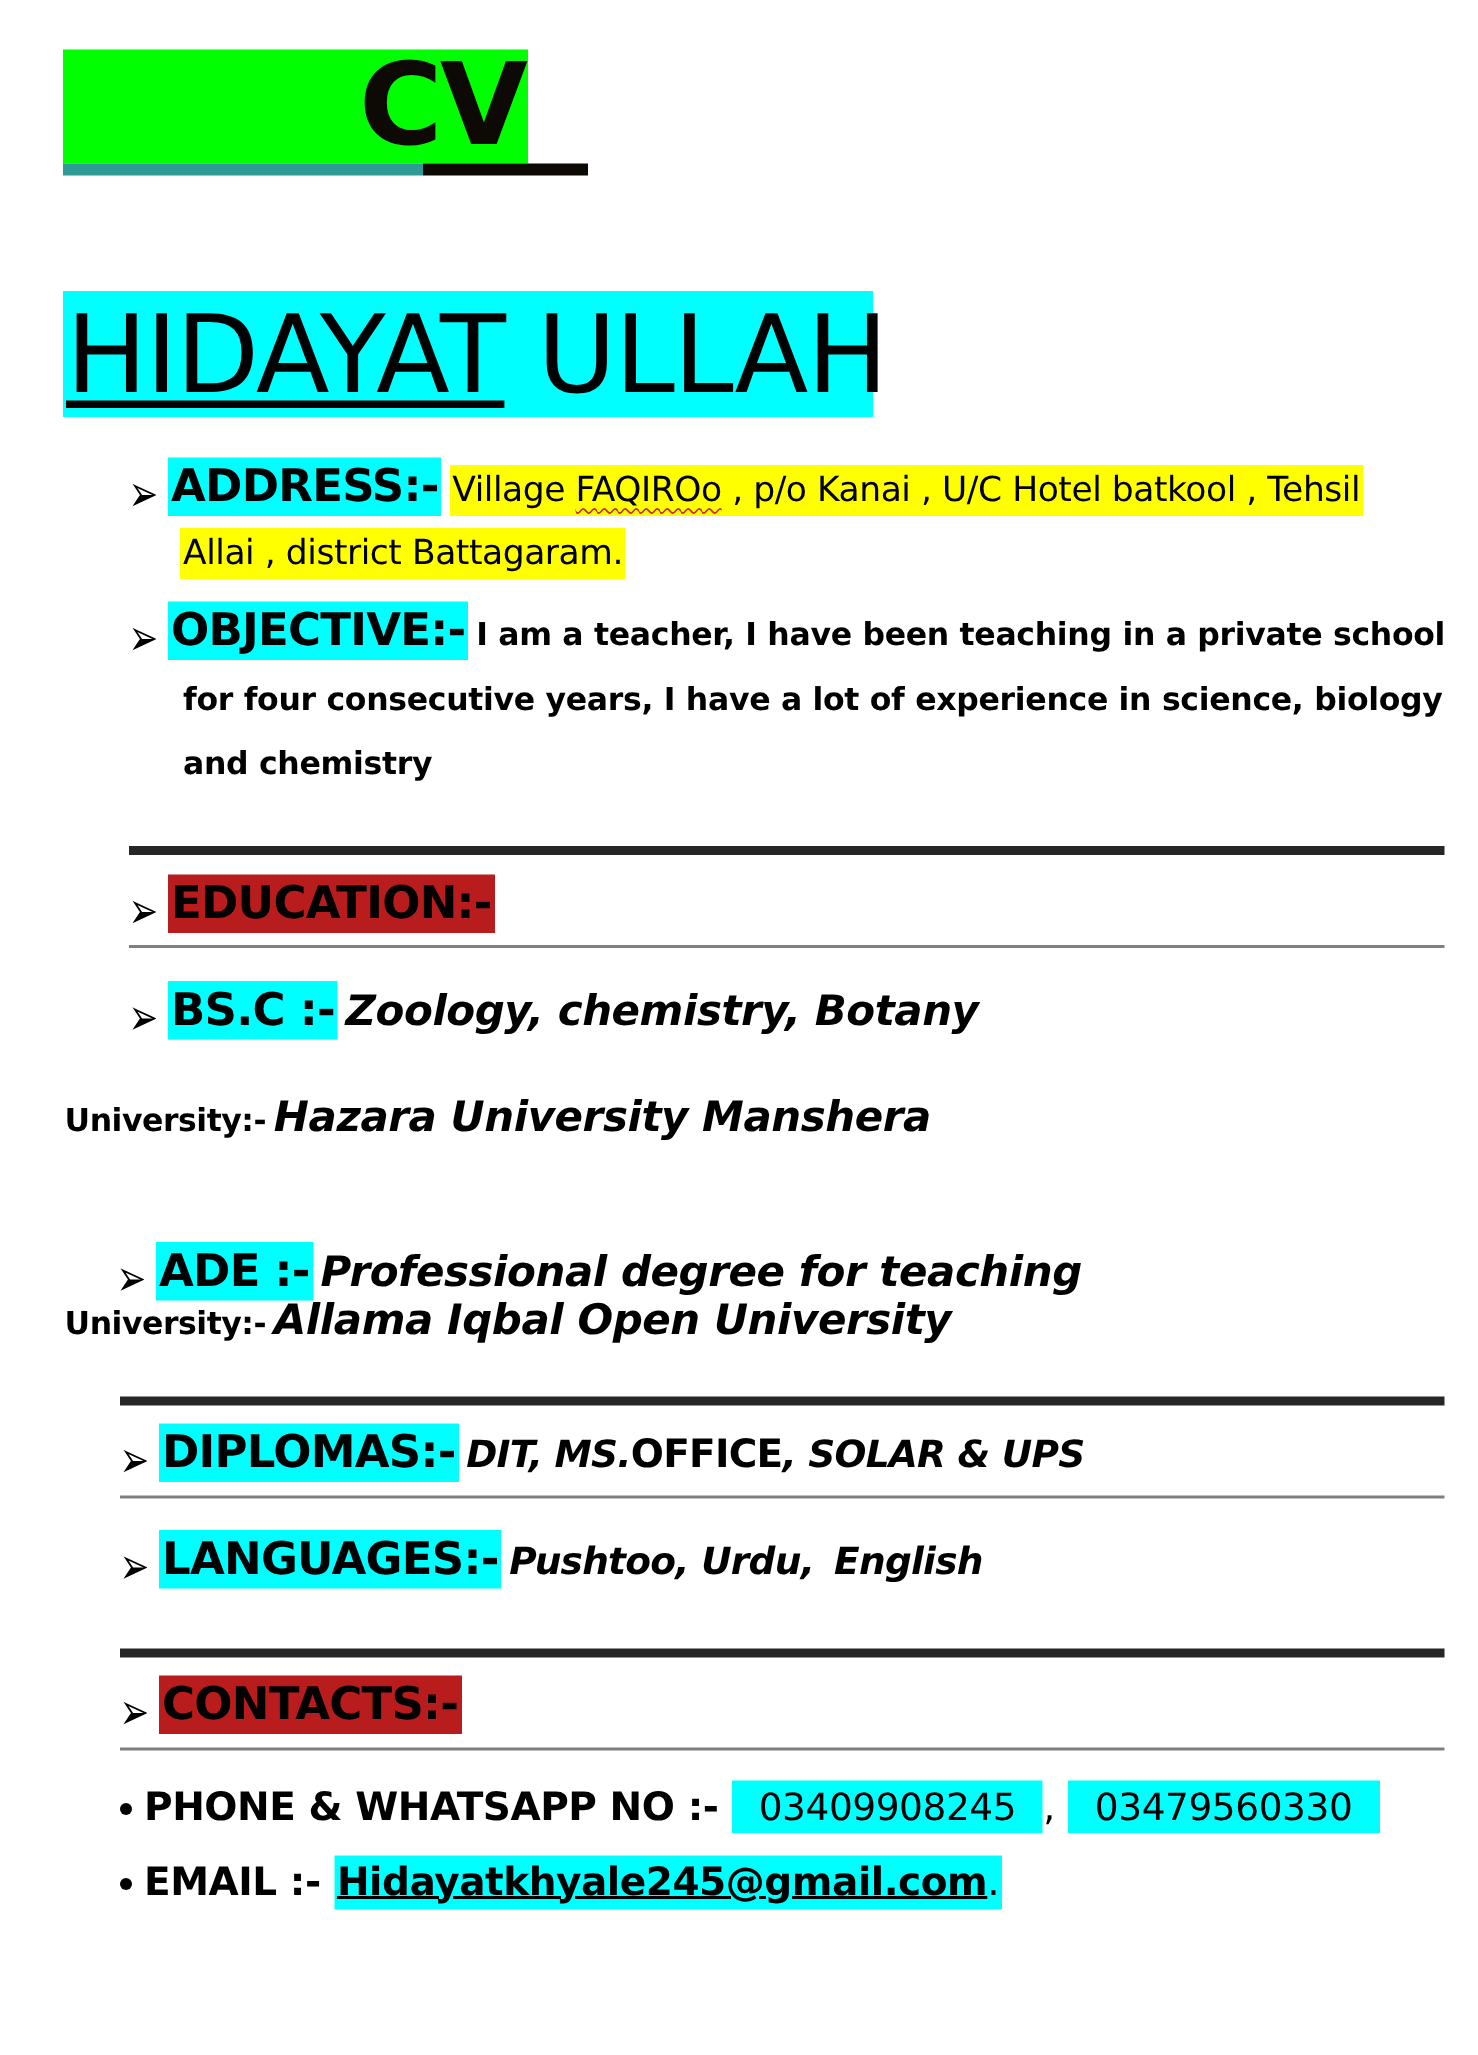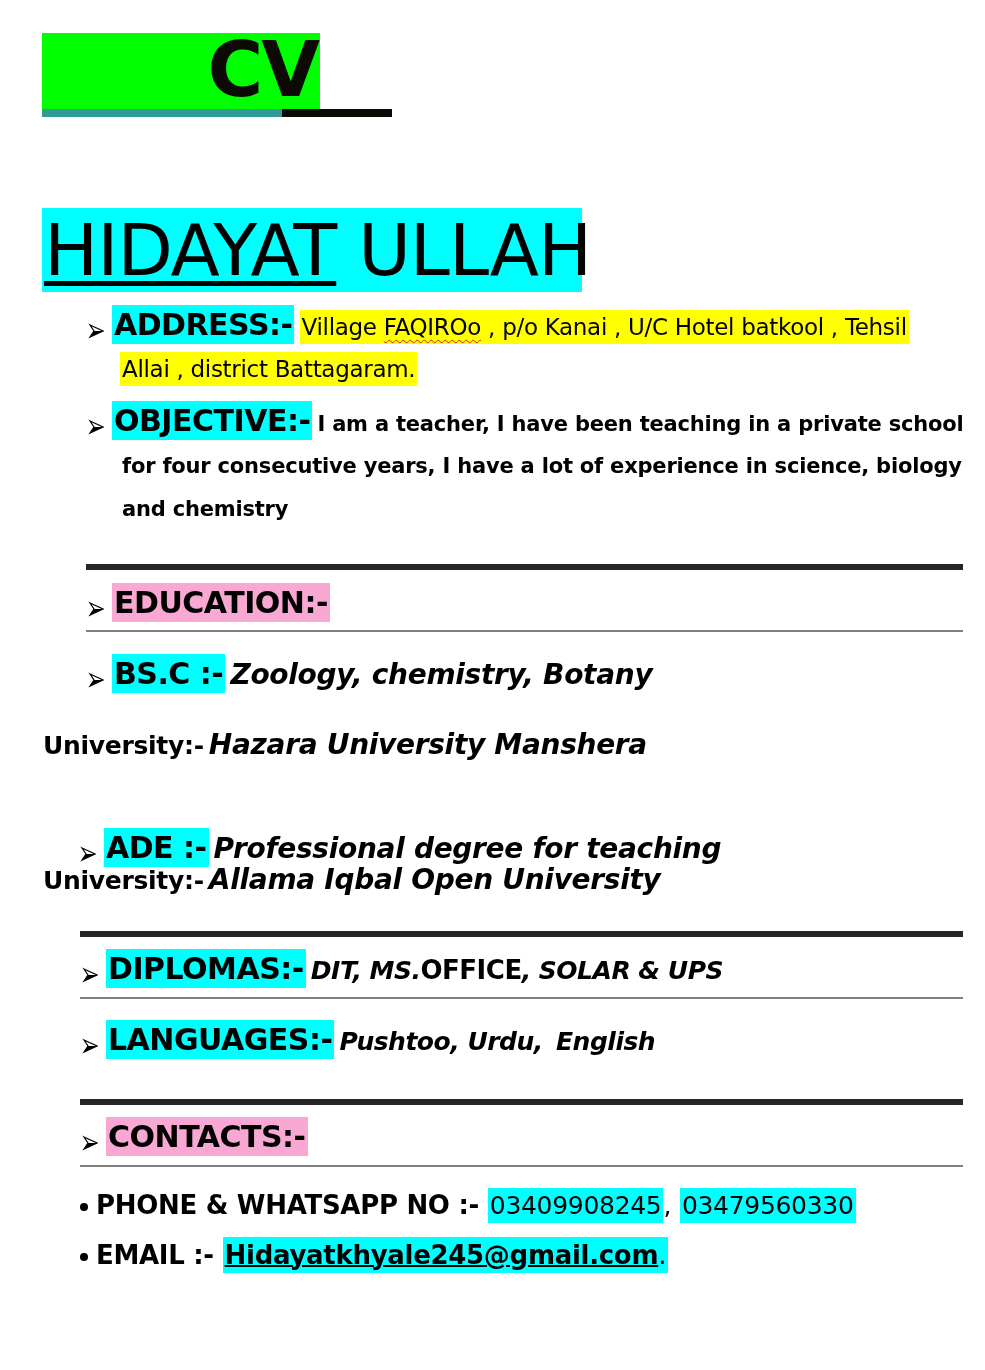--- a/index.html
+++ b/index.html
@@ -1,56 +1,56 @@
 <!DOCTYPE html>
 <html><head>
 <meta charset="utf-8">
 <style>
   html, body { margin: 0; padding: 0; background: #ffffff; }
   body { width: 985px; height: 1370px; position: relative; overflow: hidden;
          font-family: "DejaVu Sans", sans-serif; color: #000; }
   .abs { position: absolute; }
 
   
-  .cv-block { left: 42px; top: 33px; width: 278px; height: 76px; background: #00ff00; }
+  .cv-block { left: 42px; top: 33px; width: 310px; height: 76px; background: #00ff00; }
   .cv-text { position: absolute; right: 2px; top: -6px; font-size: 76px; font-weight: bold;
              letter-spacing: -2px; color: #0d0a05; line-height: 86px; }
   .cv-bar-teal { left: 42px; top: 109px; width: 240px; height: 8px; background: #2f9a96; }
   .cv-bar-black { left: 282px; top: 109px; width: 110px; height: 8px; background: #0d0a05; }
 
   
-  .name-block { left: 42px; top: 208px; width: 540px; height: 84px; background: #00ffff; }
+  .name-block { left: 42px; top: 194px; width: 540px; height: 84px; background: #00ffff; }
   .name-text { position: absolute; left: 2px; top: 2px; font-size: 72px; line-height: 80px;
                letter-spacing: -1px; white-space: nowrap; }
   .name-first { text-decoration: underline; text-decoration-thickness: 5px; text-underline-offset: 6px; }
 
   .hl-cyan { background: #00ffff; }
-  .hl-green { background: #f9a8d4; }
+  .hl-green { background: #b91c1c; }
   .hl-yellow { background: #ffff00; }
 
   .arrow { display: inline-block; width: 16px; height: 16px; margin-right: 8px; vertical-align: middle; }
   .arrow svg { display: block; }
 
   .row { position: absolute; white-space: nowrap; }
   .lbl { font-weight: bold; font-size: 30px; padding: 2px 2px; letter-spacing: -0.5px; }
 
   .addr-text { font-size: 23px; padding: 4px 2px; letter-spacing: -0.3px; }
   .squiggle { text-decoration: underline wavy #d02020; text-decoration-thickness: 1px; text-underline-offset: 4px; }
 
   .obj-text { font-size: 21px; font-weight: bold; letter-spacing: -0.2px; }
 
   .rule-thick { position: absolute; height: 6px; background: #262626; }
   .rule-thin { position: absolute; height: 2px; background: #808080; }
 
   .ital { font-style: italic; font-weight: bold; font-size: 28px; letter-spacing: -0.3px; }
   .ital-lg { font-style: italic; font-weight: bold; font-size: 25px; letter-spacing: -0.5px; }
-  .uni-label { font-weight: bold; font-size: 25px; letter-spacing: -0.3px; }
+  .uni-label { font-weight: bold; font-size: 21px; letter-spacing: -0.3px; }
 
   .contact { font-weight: bold; font-size: 26px; letter-spacing: -0.3px; }
-  .contact-val { font-weight: normal; font-size: 25px; padding: 3px 2px; }
+  .contact-val { font-weight: normal; font-size: 25px; padding: 3px 18px; }
   .bullet { display: inline-block; width: 8px; height: 8px; border-radius: 50%; background: #000;
             vertical-align: middle; margin-right: 8px; margin-left: 2px; }
   .email-link { text-decoration: underline; text-decoration-thickness: 2px; font-weight: bold; color: #000; }
 </style>
 </head>
 <body>
 
 <div class="abs cv-block">
   <span class="cv-text">CV</span>
 </div>

